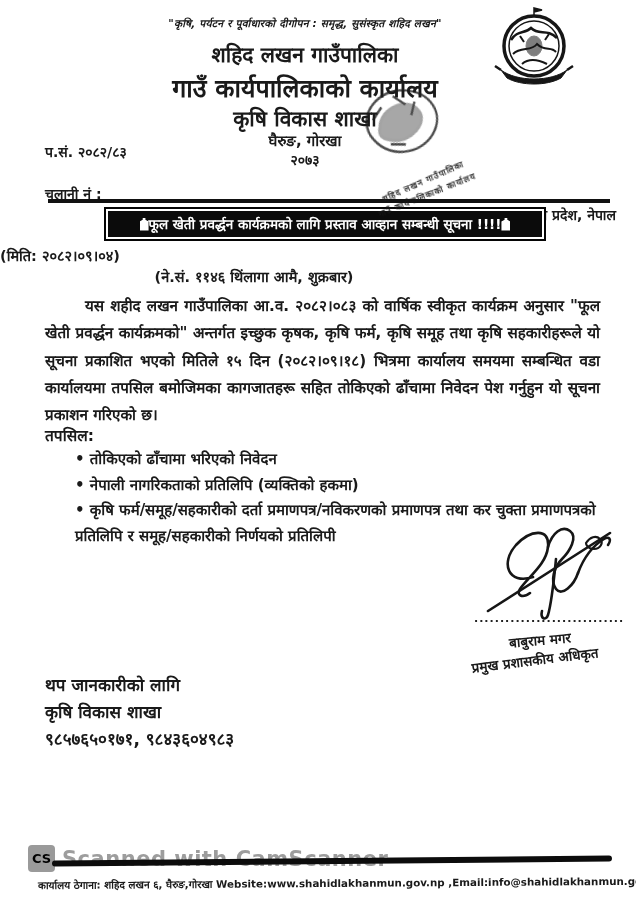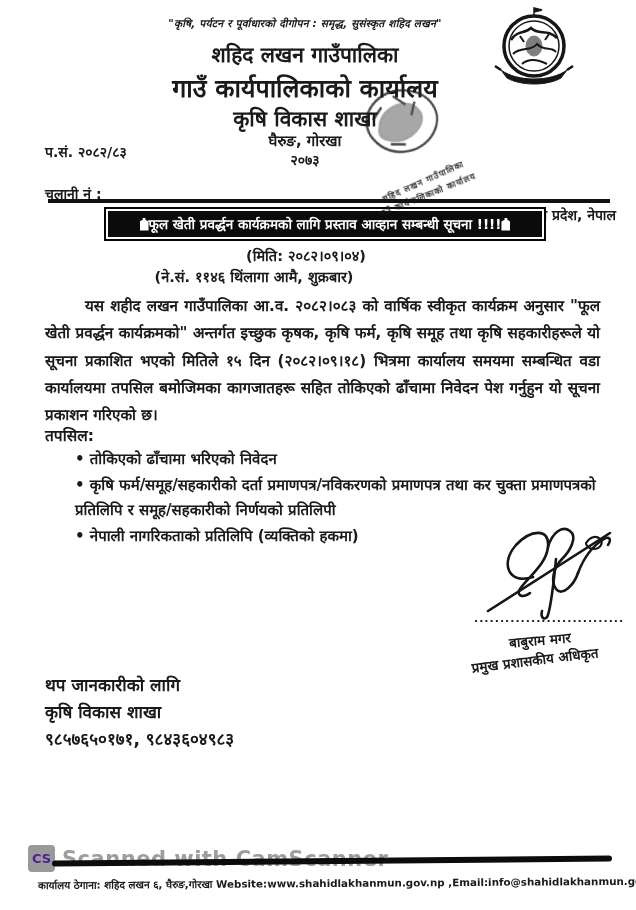--- a/index.html
+++ b/index.html
@@ -43,42 +43,42 @@
   .banner-inner {
     background:#0b0b0b; color:#fff; font-size:13.5px; font-weight:bold;
     text-align:right; padding:4px 6px; display:flex; align-items:center;
     justify-content:center; white-space:nowrap;
   }
   .bell {
     width:9px; height:13px; background:#fff; flex:0 0 auto;
     clip-path:polygon(35% 0,65% 0,65% 18%,100% 30%,100% 100%,0 100%,0 30%,35% 18%);
   }
 
-  .dateline1 { position:absolute; left:0; width:612px; top:245px; font-size:14.5px; font-weight:bold; text-align:center; }
+  .dateline1 { position:absolute; left:0; width:612px; top:245px; font-size:14.5px; font-weight:bold; text-align:left; }
   .dateline2 { position:absolute; left:0; width:508px; top:266px; font-size:14.5px; font-weight:bold; text-align:center; }
 
   .body-par {
     position:absolute; left:45px; top:293px; width:555px;
     font-size:15.2px; font-weight:600; line-height:1.8;
     text-align:justify; text-indent:40px;
   }
   .tapasil-h { position:absolute; left:45px; top:424px; font-size:15.5px; font-weight:bold; }
   .tapasil-list { position:absolute; left:45px; top:447px; width:560px; font-size:15px; font-weight:600; line-height:1.7; list-style:none;margin-left:30px; }
   .tapasil-list li::before { content:"• "; }
 
   .sig-art { position:absolute; left:478px; top:515px; width:140px; height:108px; z-index:2; }
   .sig-dots { position:absolute; left:474px; top:612px; width:150px; font-size:11px; font-weight:bold; letter-spacing:1px; color:#222; text-align:center; overflow:hidden; white-space:nowrap; }
   .sig-name { position:absolute; left:455px; top:631px; width:170px; text-align:center; font-size:13.5px; font-weight:bold; transform:rotate(-5deg); }
   .sig-title{ position:absolute; left:440px; top:651px; width:190px; text-align:center; font-size:13.5px; font-weight:bold; transform:rotate(-7deg); }
 
   .contact { position:absolute; left:45px; top:672px; font-size:17px; font-weight:bold; line-height:1.6; }
 
   .cs-badge {
     position:absolute; left:28px; top:845px; width:27px; height:27px;
-    background:#9a9a9a; border-radius:4px; color:#4c1d95; font-size:13px;
+    background:#9a9a9a; border-radius:4px; color:#000000; font-size:13px;
     font-weight:bold; display:flex; align-items:center; justify-content:center; z-index:1;
   }
   .wm-text {
     position:absolute; left:62px; top:847px; font-size:21px; font-weight:bold;
     color:#9d9d9d; z-index:1; letter-spacing:.5px;
   }
   .thick-line {
     position:absolute; left:52px; top:858px; width:560px; height:6px;
     background:#0c0c0c; transform:rotate(-.5deg); border-radius:3px; z-index:2;
   }
@@ -143,22 +143,22 @@
   </div>
 
   <div class="dateline1">(मिति: २०८२।०९।०४)</div>
   <div class="dateline2">(ने.सं. ११४६ थिंलागा आमै, शुक्रबार)</div>
 
   <div class="body-par">यस शहीद लखन गाउँपालिका आ.व. २०८२।०८३ को वार्षिक स्वीकृत कार्यक्रम अनुसार "फूल खेती प्रवर्द्धन कार्यक्रमको" अन्तर्गत इच्छुक कृषक, कृषि फर्म, कृषि समूह तथा कृषि सहकारीहरूले यो सूचना प्रकाशित भएको मितिले १५ दिन (२०८२।०९।१८) भित्रमा कार्यालय समयमा सम्बन्धित वडा कार्यालयमा तपसिल बमोजिमका कागजातहरू सहित तोकिएको ढाँचामा निवेदन पेश गर्नुहुन यो सूचना प्रकाशन गरिएको छ।</div>
 
   <div class="tapasil-h">तपसिल:</div>
   <ul class="tapasil-list">
     <li>तोकिएको ढाँचामा भरिएको निवेदन</li>
+    <li>नेपाली नागरिकताको प्रतिलिपि (व्यक्तिको हकमा)</li>
     <li>कृषि फर्म/समूह/सहकारीको दर्ता प्रमाणपत्र/नविकरणको प्रमाणपत्र तथा कर चुक्ता प्रमाणपत्रको प्रतिलिपि र समूह/सहकारीको निर्णयको प्रतिलिपी</li>
-    <li>नेपाली नागरिकताको प्रतिलिपि (व्यक्तिको हकमा)</li>
   </ul>
 
   <div class="sig-art">
     <svg viewBox="0 0 140 108" width="140" height="108">
       <g stroke="#161616" fill="none" stroke-width="2.6" stroke-linecap="round">
         <path d="M55 62 C30 70,22 48,38 30 C52 15,72 12,70 32 C68 50,50 62,42 74 C38 80,44 84,52 78"></path>
         <path d="M70 32 C74 18,84 10,92 16 C100 22,92 36,84 44 C76 52,72 66,78 74 C84 82,96 70,100 58"></path>
         <path d="M100 58 C106 42,116 30,126 24 C131 21,134 24,130 30"></path>
         <path d="M10 96 L132 18"></path>
         <path d="M78 44 C76 64,74 86,70 100 C68 106,62 104,64 96"></path>

